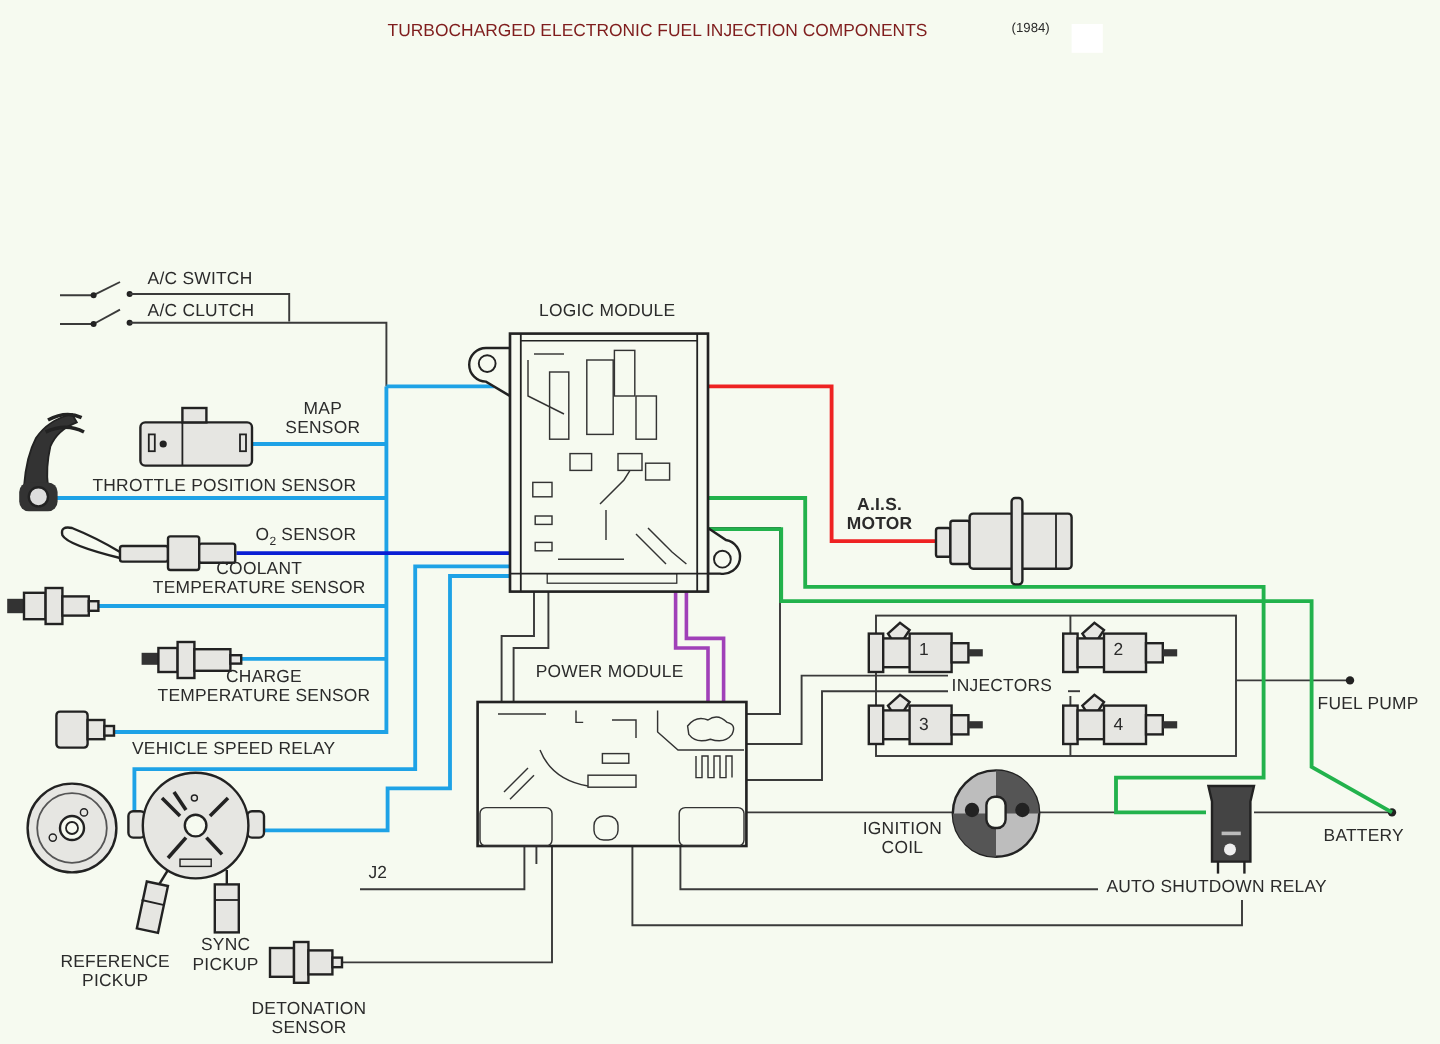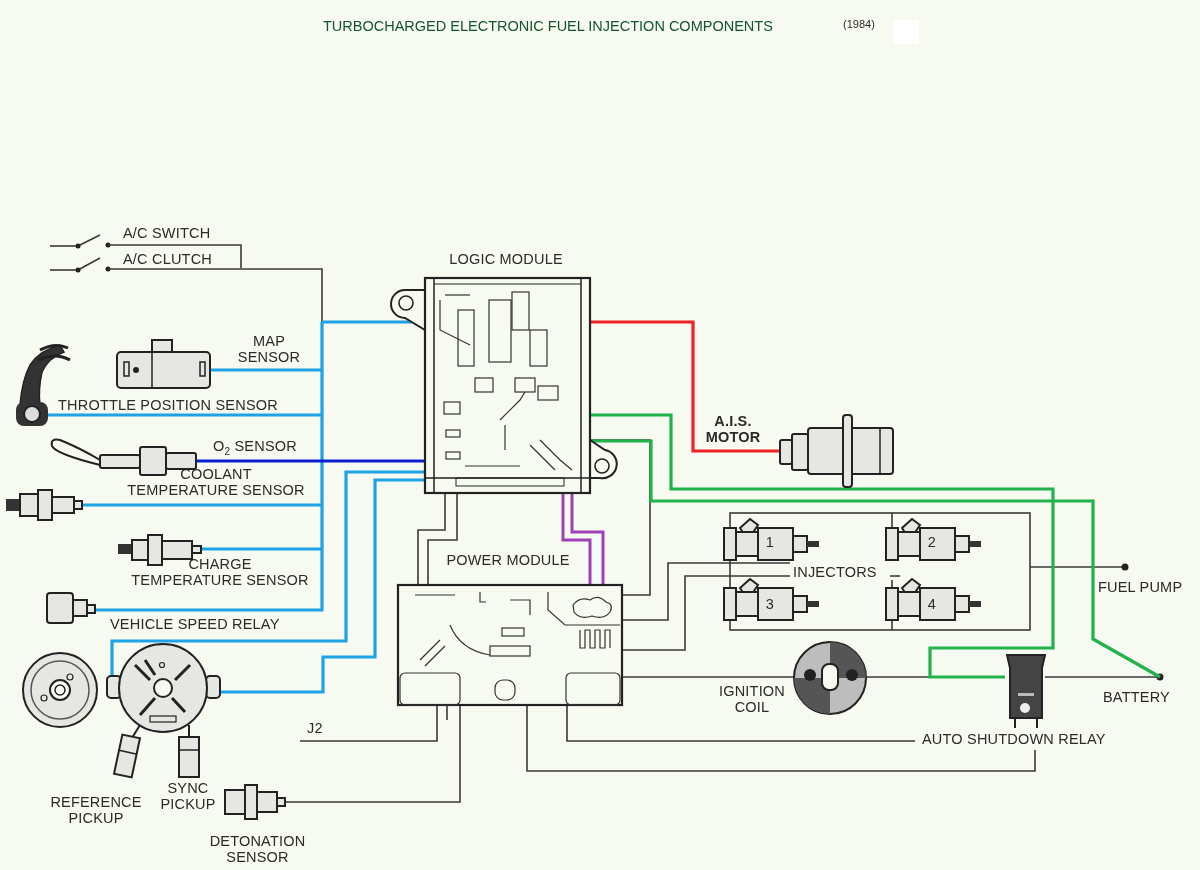--- a/index.html
+++ b/index.html
@@ -2,21 +2,21 @@
 <html><head>
 <meta charset="utf-8">
 <style>
   html, body { margin: 0; padding: 0; background: #f6faf0; }
   body { width: 1200px; height: 870px; overflow: hidden; position: relative;
          font-family: "Liberation Sans", sans-serif; color: #2a2a2a; }
   #stage { position: absolute; left: 0; top: 0; width: 1200px; height: 870px; }
   .lbl { position: absolute; font-size: 14.5px; letter-spacing: 0.2px; color: #2b2b2b;
          text-align: center; line-height: 16px; white-space: nowrap; }
   .lbl.left { text-align: center; }
-  .title { position: absolute; left: 323px; top: 18px; font-size: 14.5px; color: #14532d; white-space: nowrap; }
+  .title { position: absolute; left: 323px; top: 18px; font-size: 14.5px; color: #7f1d1d; white-space: nowrap; }
   .year { position: absolute; left: 843px; top: 18px; font-size: 11px; color: #2b2b2b; }
   .yearpatch { position: absolute; left: 893px; top: 20px; width: 26px; height: 24px; background: #ffffff; }
   svg { position: absolute; left: 0; top: 0; }
   .wire-k { stroke: #3a3a3a; stroke-width: 1.6; fill: none; }
   .wire-lb { stroke: #1ea2e6; stroke-width: 3.2; fill: none; }
   .wire-db { stroke: #0a1ed4; stroke-width: 3.2; fill: none; }
   .wire-r { stroke: #ee2222; stroke-width: 3.2; fill: none; }
   .wire-g { stroke: #22b24c; stroke-width: 3.2; fill: none; }
   .wire-p { stroke: #a040b8; stroke-width: 3; fill: none; }
   .comp { stroke: #222; stroke-width: 2; fill: #e6e6e2; }
@@ -298,21 +298,21 @@
   <div class="lbl left" style="left:123px;top:225px;">A/C SWITCH</div>
   <div class="lbl left" style="left:123px;top:251px;">A/C CLUTCH</div>
 
   <div class="lbl" style="left:440px;top:251px;width:132px;">LOGIC MODULE</div>
   <div class="lbl" style="left:408px;top:552px;width:200px;">POWER MODULE</div>
 
   <div class="lbl" style="left:232px;top:333px;width:74px;">
     <span>MAP</span><br>
     <span>SENSOR</span>
   </div>
-  <div class="lbl left" style="left:58px;top:397px;">THROTTLE POSITION SENSOR</div>
+  <div class="lbl left" style="left:77px;top:397px;">THROTTLE POSITION SENSOR</div>
   <div class="lbl left" style="left:213px;top:438px;"><span>O</span><sub style="font-size:10px;">2</sub><span> SENSOR</span></div>
   <div class="lbl" style="left:118px;top:466px;width:196px;">
     <span>COOLANT</span><br>
     <span>TEMPERATURE SENSOR</span>
   </div>
   <div class="lbl" style="left:122px;top:556px;width:196px;">
     <span>CHARGE</span><br>
     <span>TEMPERATURE SENSOR</span>
   </div>
   <div class="lbl left" style="left:110px;top:616px;">VEHICLE SPEED RELAY</div>

